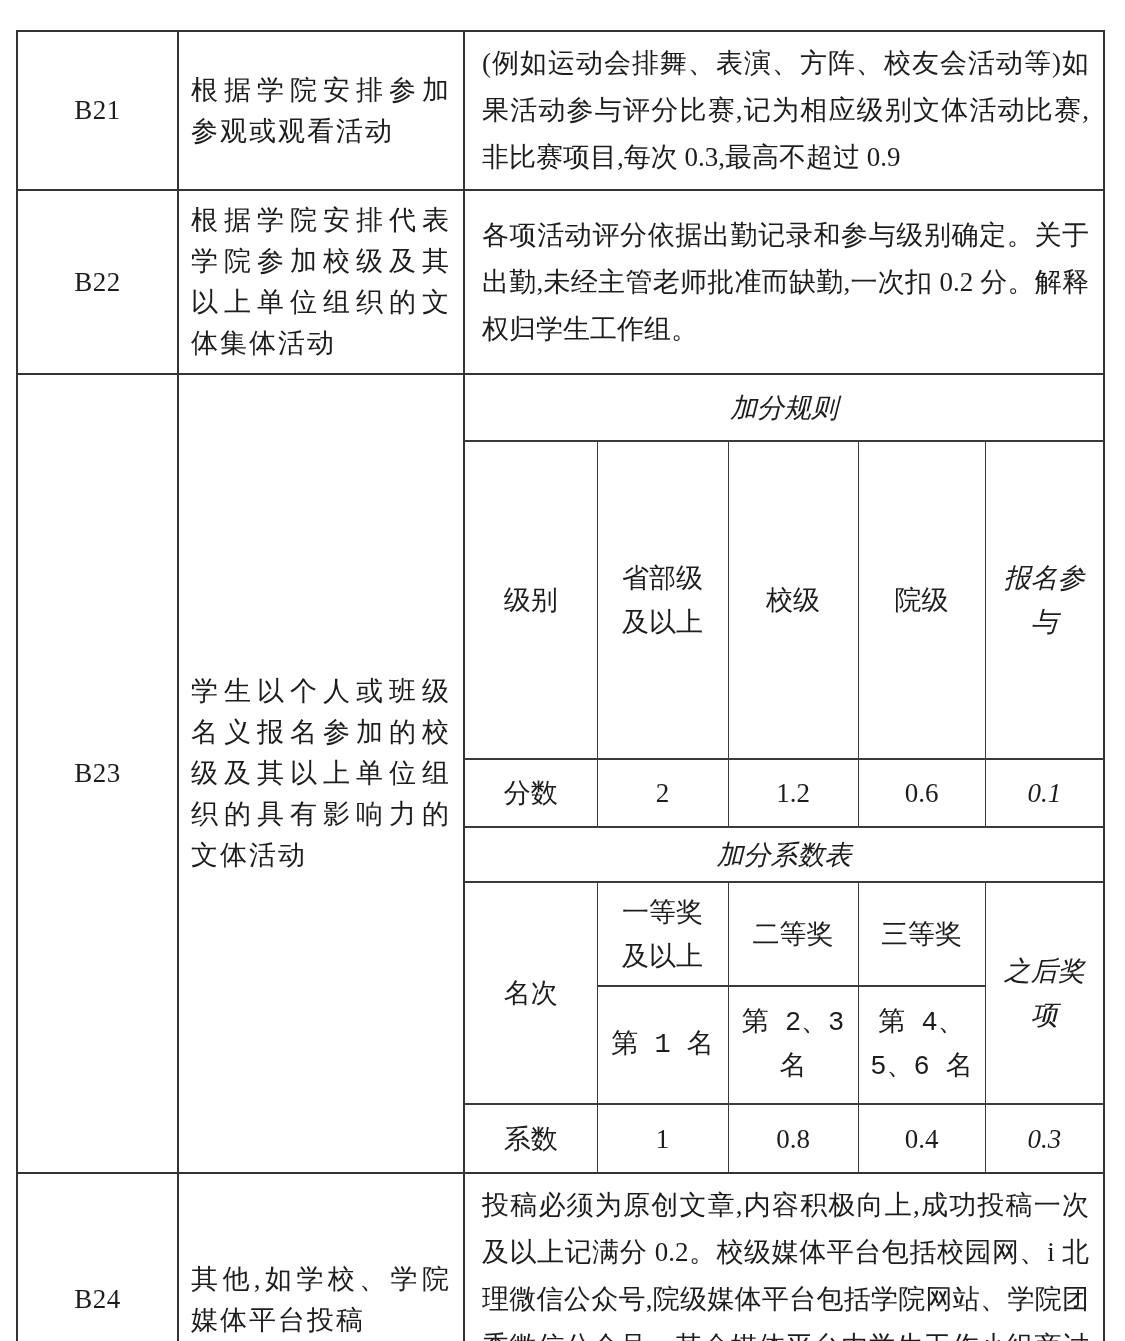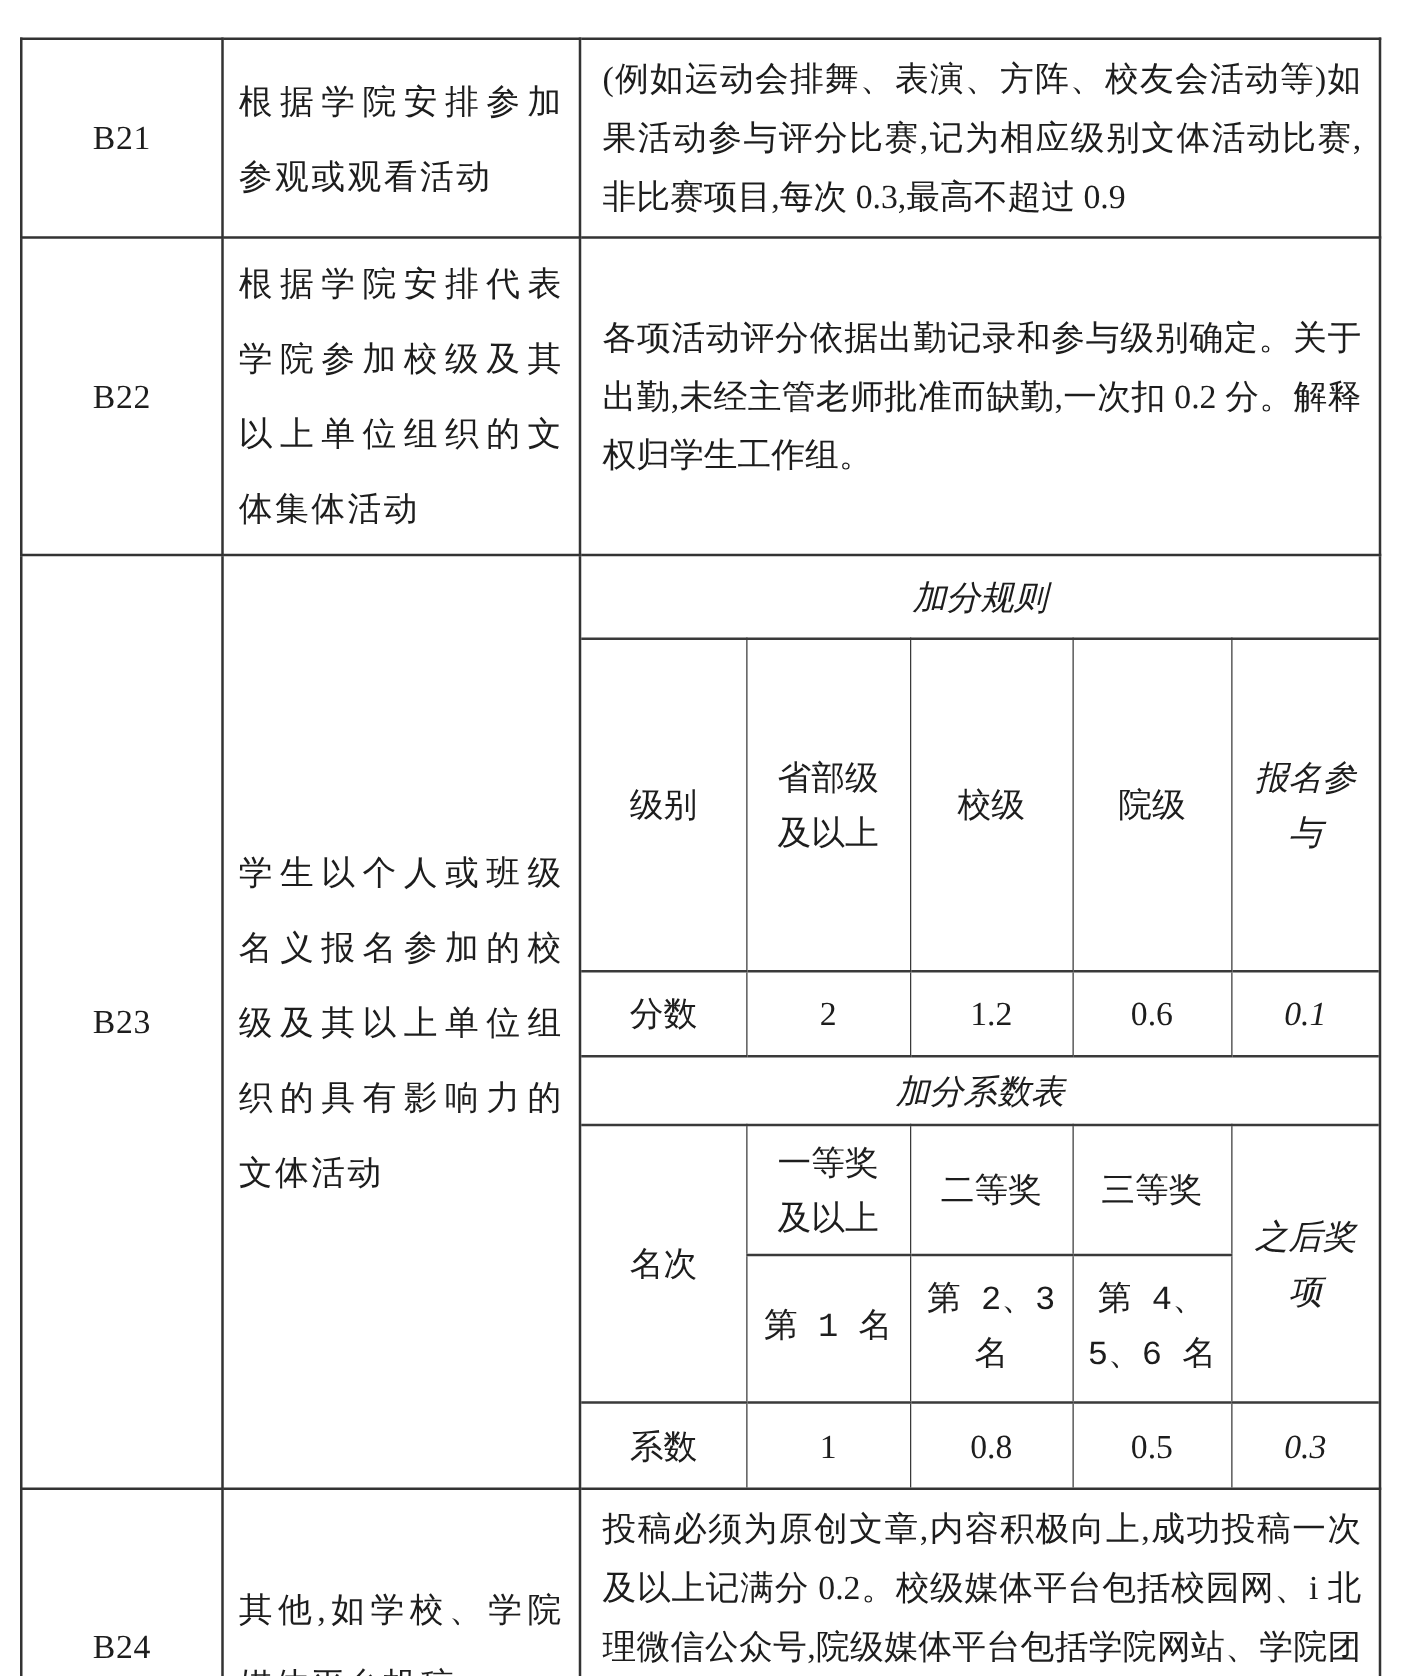--- a/index.html
+++ b/index.html
@@ -32,21 +32,21 @@
   }
   td.code {
     text-align: center;
     letter-spacing: 0.5px;
   }
   td.label {
     padding: 6px 12px;
     text-align: justify;
     text-justify: inter-ideograph;
     letter-spacing: 2px;
-    line-height: 60px;
+    line-height: 41px;
     border-radius: 11px;
   }
   td.para {
     padding: 8px 14px 8px 17px;
     text-align: justify;
     text-justify: inter-ideograph;
     line-height: 47px;
     margin-left: 47px;
   }
   td.nested-holder {
@@ -107,21 +107,21 @@
               <col style="width:132px">
               <col style="width:131px">
               <col style="width:130px">
               <col style="width:127px">
               <col>
             </colgroup>
             <tbody>
               <tr style="height:66px;">
                 <td colspan="5" class="eT eL eR">加分规则</td>
               </tr>
-              <tr style="height:266px;padding-left:30px;">
+              <tr style="height:318px;padding-left:30px;">
                 <td class="eL">级别</td>
                 <td>省部级
 及以上</td>
                 <td>校级</td>
                 <td>院级</td>
                 <td class="eR">报名参
 与</td>
               </tr>
               <tr style="height:68px;margin-left:16px;">
                 <td class="eL">分数</td>
@@ -146,21 +146,21 @@
                 <td>第 1 名</td>
                 <td>第 2、3
 名</td>
                 <td>第 4、
 5、6 名</td>
               </tr>
               <tr style="height:68px;margin-left:36px;">
                 <td class="eL eB">系数</td>
                 <td class="eB">1</td>
                 <td class="eB">0.8</td>
-                <td class="eB">0.5</td>
+                <td class="eB">0.4</td>
                 <td class="eB eR">0.3</td>
               </tr>
             </tbody>
           </table>
         </td>
       </tr>
 
       <tr style="height:225px;">
         <td class="code">B24</td>
         <td class="label">其他,如学校、学院媒体平台投稿</td>

